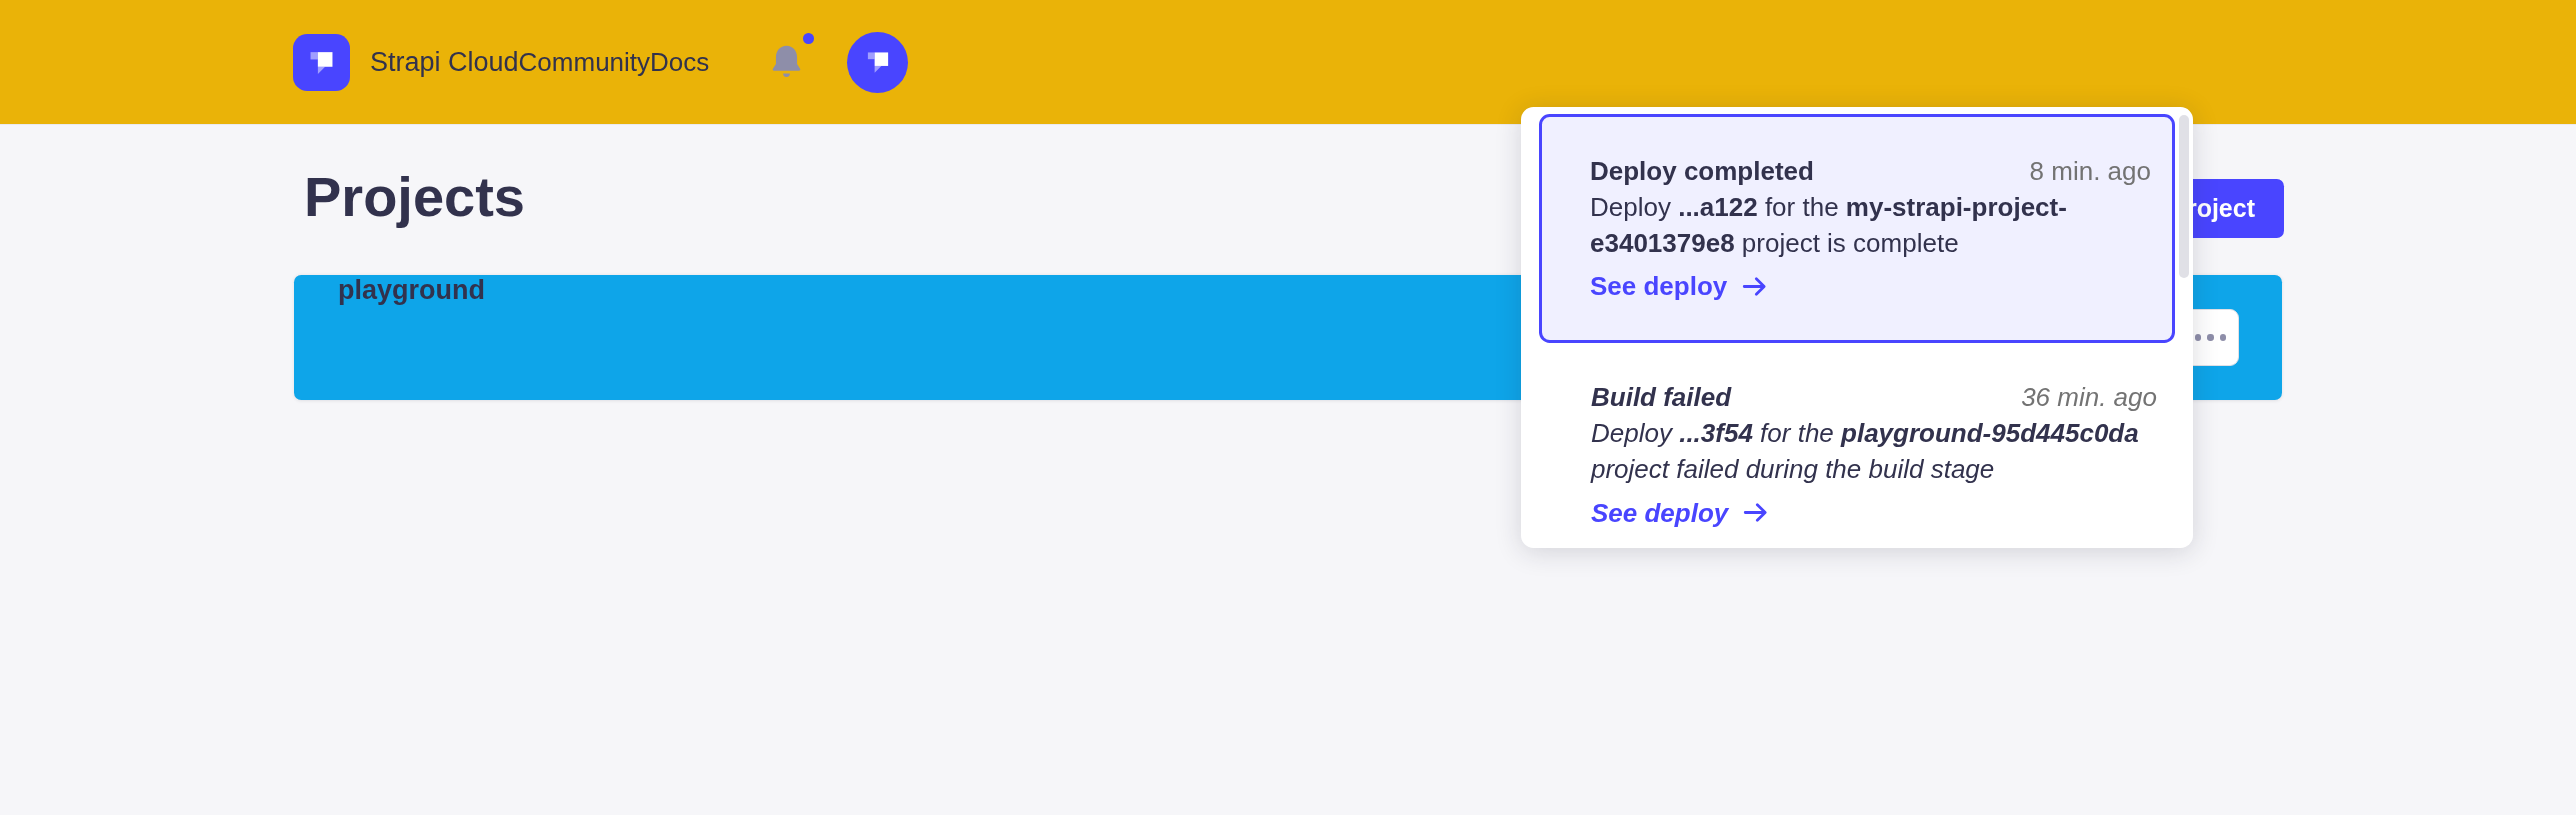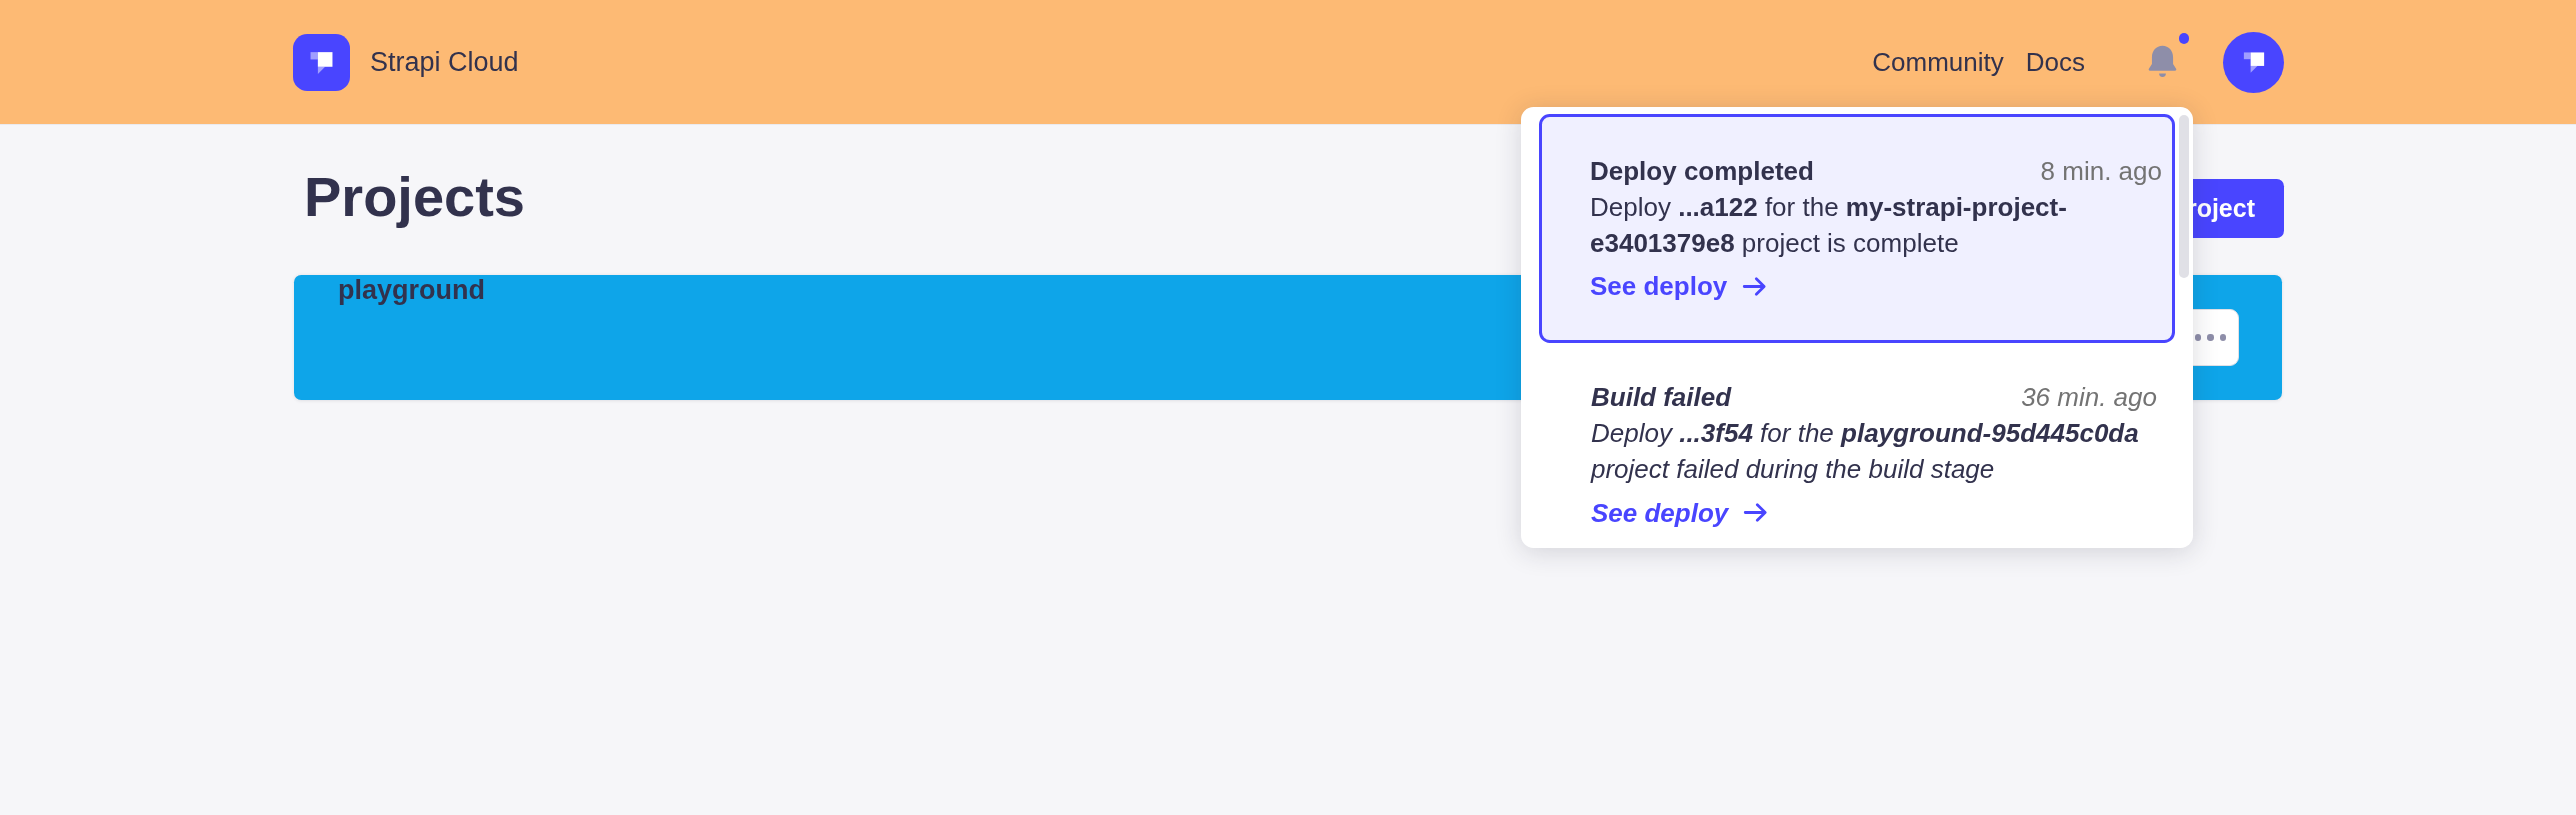--- a/index.html
+++ b/index.html
@@ -8,32 +8,32 @@
     font-family:"Liberation Sans", sans-serif;
     background:#f6f6f9;
     color:#32324d;
     position:relative;
     overflow:hidden;
   }
 
   
   .navbar {
     position:absolute; left:0; top:0; width:2576px; height:125px;
-    background:#fdba74; border-bottom:1.8px solid #eaeaef;
-    display:flex; align-items:center; justify-content:space-between;
+    background:#eab308; border-bottom:1.8px solid #eaeaef;
+    display:flex; align-items:center; 
     padding:0 292px 0 293px; z-index:2;
   }
   .brand { display:flex; align-items:center; gap:20px; cursor:pointer; }
   .brand-tile {
     width:57px; height:57px; border-radius:14.3px; background:#4945ff;
     display:flex; align-items:center; justify-content:center;
   }
   .brand-name { font-size:27px; font-weight:500; color:#32324d; }
   .nav-right { display:flex; align-items:center; }
-  .nav-link { font-size:26px; color:#32324d; cursor:pointer;margin-left:22px; }
+  .nav-link { font-size:26px; color:#32324d; cursor:pointer; }
   .nav-link + .nav-link { }
   .bell-wrap { position:relative; margin-left:56px; width:43px; height:43px; cursor:pointer; }
   .bell-wrap svg { width:43px; height:43px; }
   .bell-dot {
     position:absolute; top:-7.2px; right:-5.4px; width:10.7px; height:10.7px;
     border-radius:50%; background:#4945ff;
   }
   .avatar {
     width:61px; height:61px; border-radius:50%; background:#4945ff;
     display:flex; align-items:center; justify-content:center;
@@ -72,21 +72,21 @@
     box-shadow:0 3.6px 27px rgba(33,33,52,0.16);
     z-index:10;
   }
   .notif-scrollthumb {
     position:absolute; right:3.6px; top:8px; width:10.7px; height:163px;
     border-radius:5.4px; background:#e0e0e6; cursor:pointer;
   }
   .notif-item-highlight {
     margin:7.2px 18px 0 18px;
     background:#f0f0ff; border:3.6px solid #4945ff; border-radius:10.7px;
-    padding:36px 10px 36px 48px; cursor:pointer;
+    padding:36px 21px 36px 48px; cursor:pointer;
   }
   .notif-item-plain {
     padding:36px 36px 18px 70px; cursor:pointer;font-style:italic;
   }
   .notif-title-row {
     display:flex; justify-content:space-between; align-items:baseline; line-height:36px;
   }
   .notif-title { font-size:26px; font-weight:700; color:#32324d; }
   .notif-time  { font-size:26px; font-weight:400; color:#737373; }
   .notif-body  { font-size:26px; color:#32324d; }

